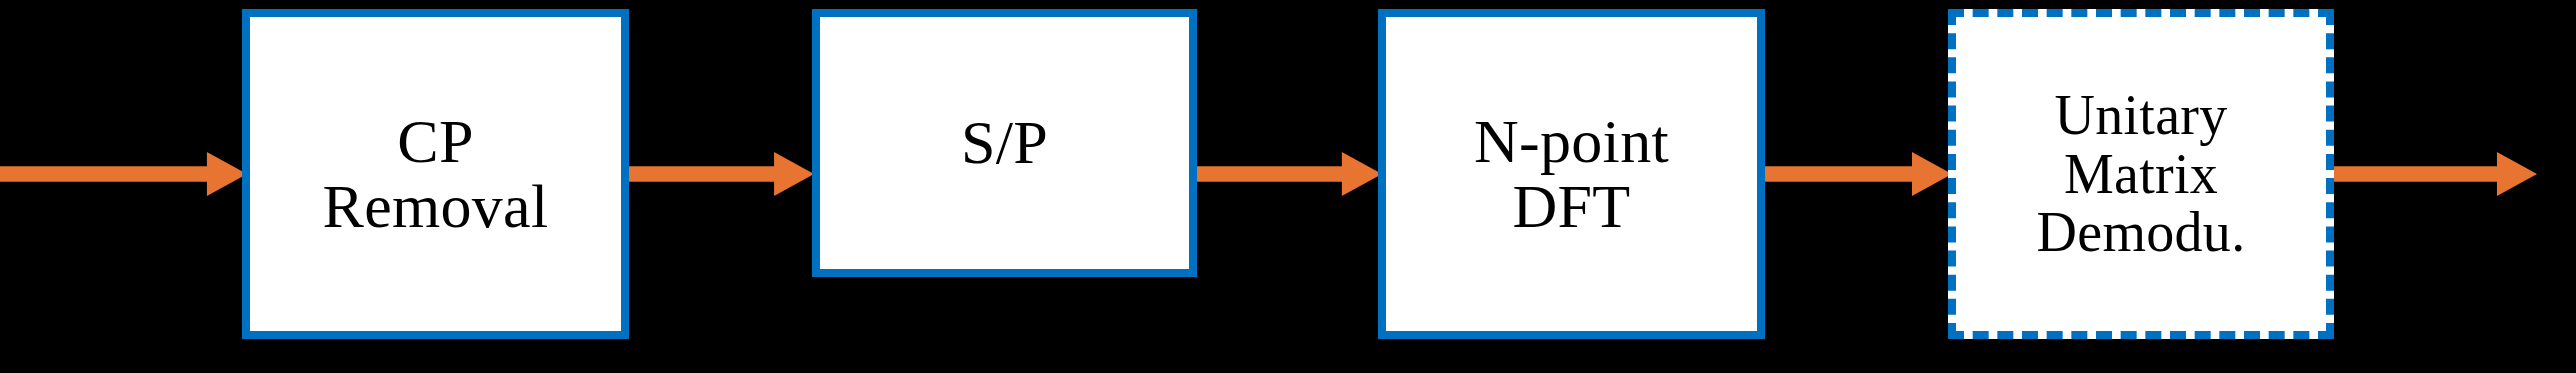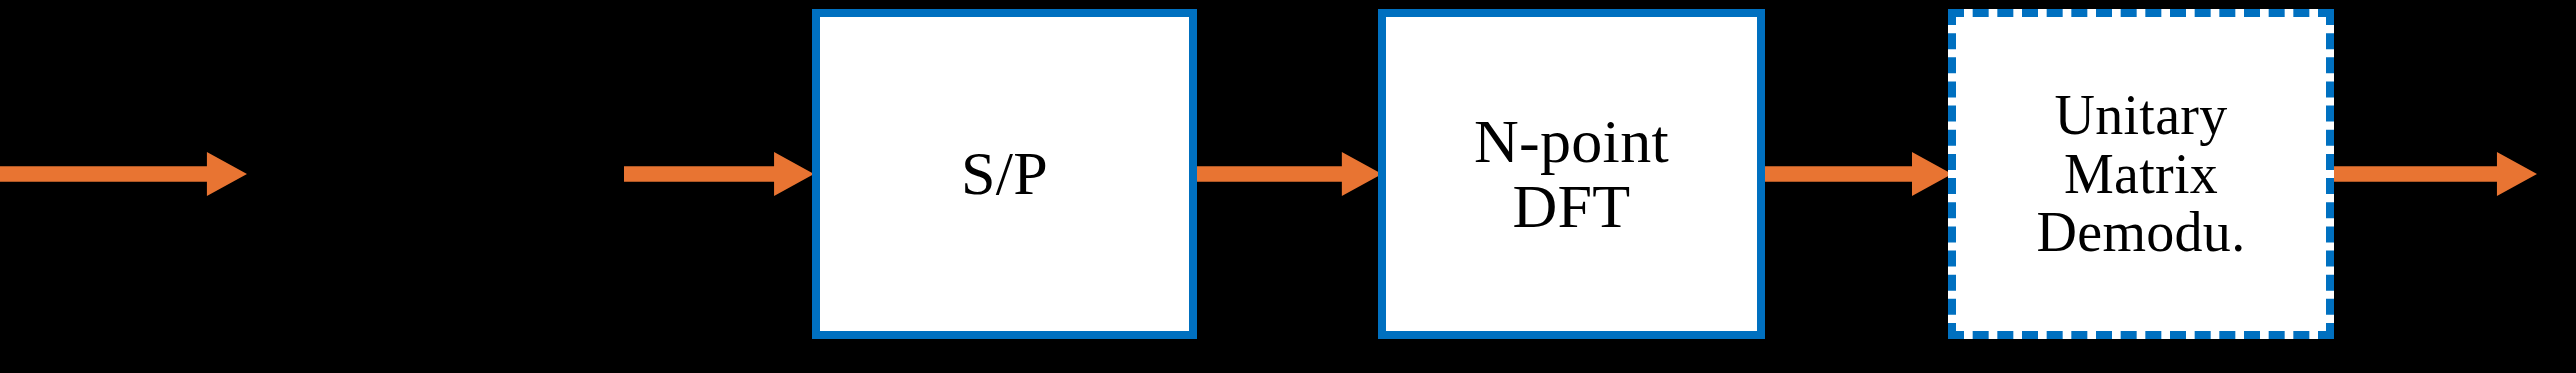--- a/index.html
+++ b/index.html
@@ -71,21 +71,25 @@
     <div class="arrow" style="left: 1761px; top: 152px; width: 191px; height: 44px;">
       <svg width="191" height="44" viewBox="0 0 296 68">
         <polygon points="0,22 234,22 234,0 296,34 234,68 234,46 0,46" fill="#E87432"></polygon>
       </svg>
     </div>
     <div class="arrow" style="left: 2329px; top: 152px; width: 208px; height: 44px;">
       <svg width="208" height="44" viewBox="0 0 322 68">
         <polygon points="0,22 260,22 260,0 322,34 260,68 260,46 0,46" fill="#E87432"></polygon>
       </svg>
     </div>
-    <div class="block solid" style="left: 812px; top: 9px; width: 385px; height: 330px; border-color: rgb(0, 112, 192); background: rgb(255, 255, 255);">
+    <div class="block solid" style="left: 242px; top: 9px; width: 387px; height: 330px; border-color: rgb(0, 112, 192); background: rgb(255, 255, 255);">
+      <div class="block-label label-2line" style="color: rgb(0, 0, 0);">CP
+Removal</div>
+    </div>
+    <div class="block solid" style="left: 812px; top: 9px; width: 385px; height: 268px; border-color: rgb(0, 112, 192); background: rgb(255, 255, 255);">
       <div class="block-label label-1line" style="color: rgb(0, 0, 0);">S/P</div>
     </div>
     <div class="block dashed" style="left: 1948px; top: 9px; width: 386px; height: 330px; border-color: rgb(0, 112, 192); background: rgb(255, 255, 255);">
       <div class="block-label label-3line" style="color: rgb(0, 0, 0);">Unitary
 Matrix
 Demodu.</div>
     </div>
     <div class="block solid" style="left: 1378px; top: 9px; width: 387px; height: 330px; border-color: rgb(0, 112, 192); background: rgb(255, 255, 255);">
       <div class="block-label label-2line" style="color: rgb(0, 0, 0);">N-point
 DFT</div>

